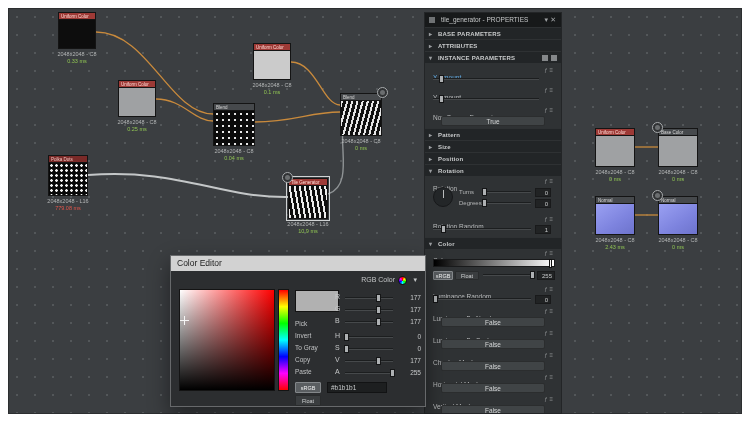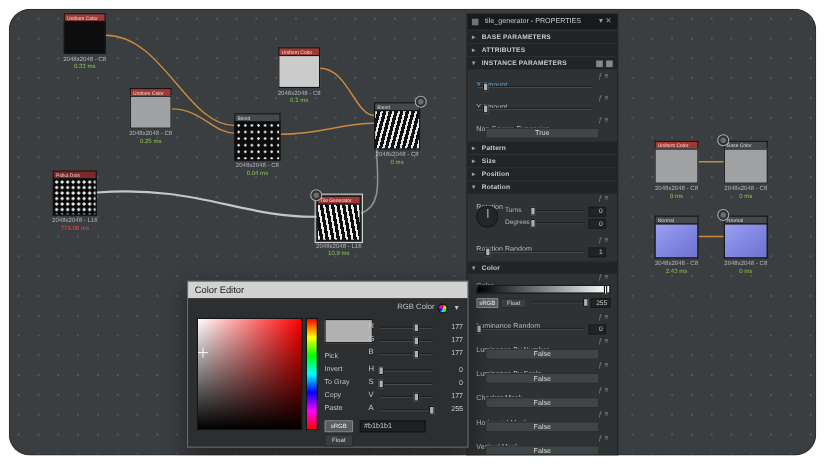--- a/index.html
+++ b/index.html
@@ -1,19 +1,19 @@
 <!DOCTYPE html>
 <html><head>
 <meta charset="utf-8">
 <style>
   * { box-sizing: border-box; margin: 0; padding: 0; }
   html,body { width:750px; height:422px; overflow:hidden; }
   body { background:#ffffff; font-family:"Liberation Sans", sans-serif; position:relative; }
 
-  .canvas { position:absolute; left:8px; top:8px; width:734px; height:406px; border-radius:19px;
+  .canvas { position:absolute; left:8px; top:8px; width:734px; height:406px; border-radius:0;
             background-color:#3b3e41;
             background-image: radial-gradient(circle, rgba(135,140,143,.32) 1px, transparent 1.4px);
             background-size:18px 18px; overflow:hidden; box-shadow: inset 0 0 0 1px #2c2e30; }
 
   .wires { position:absolute; left:0; top:0; }
   .w-o { fill:none; stroke:#c98a3c; stroke-width:1.3; }
   .w-g { fill:none; stroke:#c4c7c8; stroke-width:2; }
   .w-g2 { fill:none; stroke:#8f9395; stroke-width:1.4; }
 
   .node { position:absolute; }

